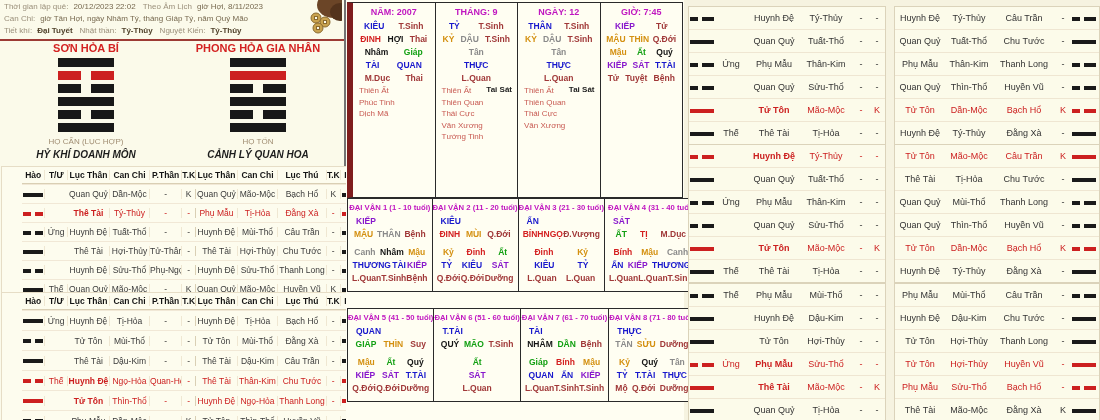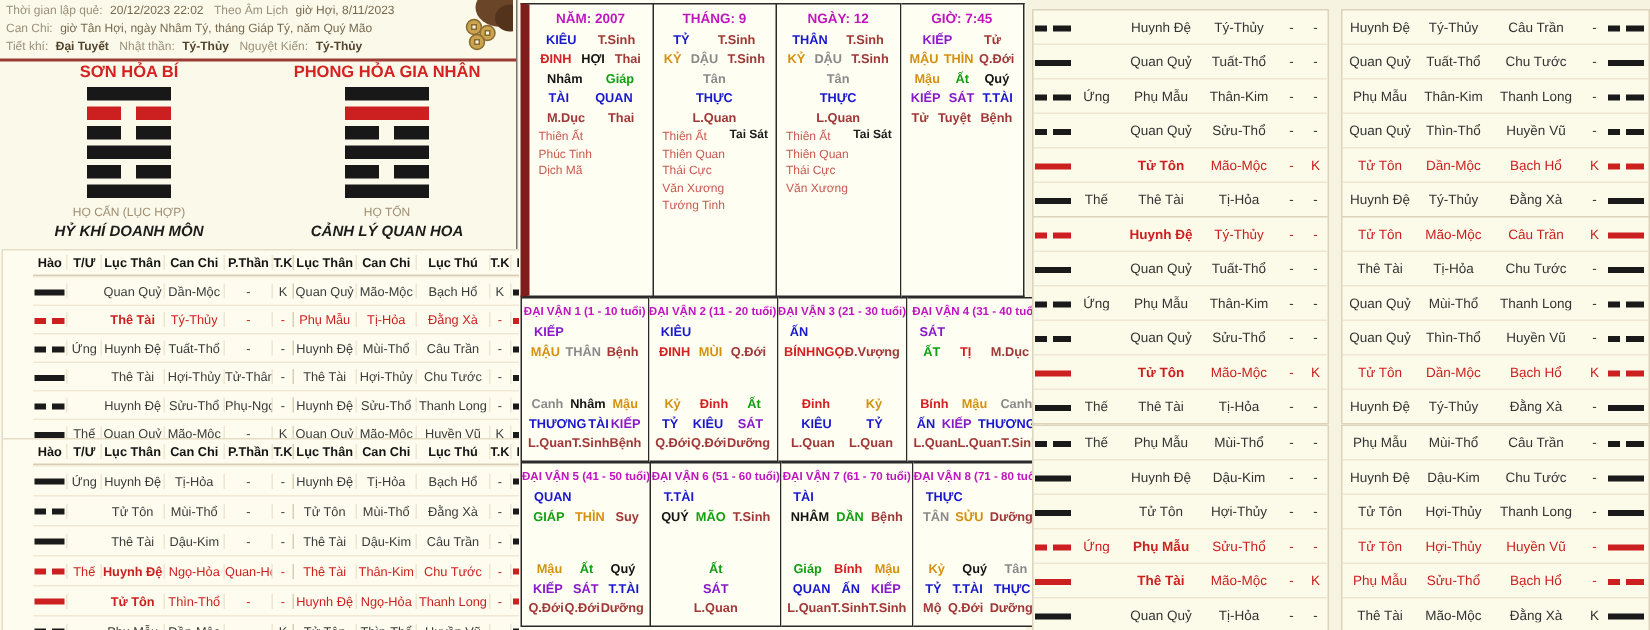--- a/index.html
+++ b/index.html
@@ -1,18 +1,18 @@
 <!DOCTYPE html>
 <html><head>
 <meta charset="utf-8">
 <style>
   html,body{margin:0;padding:0;}
   .page{position:relative;width:1100px;height:420px;background:#f6f3e0;font-family:"Liberation Sans",sans-serif;overflow:hidden;}
   
-  .left-panel{position:absolute;left:0;top:0;width:344px;height:420px;background:#fbfaea;border-right:1px solid #737373;}
+  .left-panel{position:absolute;left:0;top:0;width:344px;height:420px;background:#fbfaea;border-right:4px solid #737373;}
   .lp-header{position:absolute;left:0;top:0;width:344px;height:39px;border-bottom:2px solid #9c3a34;}
   .hline{white-space:nowrap;overflow:hidden;padding:1px 0 0 4px;font-size:8px;line-height:11px;}
   .hline .lbl{color:#9a8f7a;margin-right:5px;}
   .hline .val{color:#77694f;margin-right:7px;}
   .hline .bold{color:#51432c;font-weight:bold;margin-right:7px;}
   .coins{position:absolute;right:2px;top:0;width:48px;height:37px;}
   .hex-titles{position:absolute;top:42px;left:0;width:344px;display:flex;}
   .hex-titles div{flex:1;text-align:center;color:#d42222;font-weight:bold;font-size:11px;}
   .hex-diagrams{position:absolute;top:58px;left:0;width:344px;display:flex;}
   .hex-col{flex:1;}
@@ -51,28 +51,28 @@
   .pillar{flex:1;border:1px solid #2a2a2a;border-left:none;position:relative;padding-top:2px;background:#fffef2;}
   .pillar:first-child{border-left:6px solid #7f1d1d;}
   .p-title{text-align:center;font-size:9px;font-weight:bold;color:#c016c0;height:15px;line-height:15px;white-space:nowrap;}
   .pl{display:flex;justify-content:space-around;align-items:center;height:13px;padding:0 4px;}
   .tk{font-size:8.5px;font-weight:bold;line-height:13px;white-space:nowrap;}
   .tk-god{color:#1818cc;}.tk-godp{color:#8818cc;}.tk-state{color:#a03838;}.tk-fire{color:#d42020;}
   .tk-wood{color:#12a012;}.tk-earth{color:#d49010;}.tk-metal{color:#8a8a8a;}.tk-water{color:#141414;}
   .stars{position:absolute;top:82px;left:6px;right:3px;}
   .star{font-size:8px;color:#c85a52;line-height:11.5px;white-space:nowrap;}
   .extra{position:absolute;right:5px;top:82px;font-size:8px;color:#1c1c1c;font-weight:bold;}
-  .dv-row{position:absolute;left:1px;width:336px;height:110px;display:flex;}
+  .dv-row{position:absolute;left:1px;width:336px;height:94px;display:flex;}
   #dvRow1{top:198px;}
   #dvRow2{top:308px;}
   .dv{flex:1;border:1px solid #2a2a2a;border-left:none;padding-top:2px;position:relative;background:#fffef2;}
   .dv:first-child{border-left:1px solid #2a2a2a;}
   .dv-title{font-size:7.7px;font-weight:bold;color:#c016c0;text-align:center;height:14px;line-height:14px;white-space:nowrap;overflow:hidden;}
   .dv-god{height:13px;padding-left:8px;display:flex;align-items:center;}
-  .dv .pl.gap{margin-top:22px;}
+  .dv .pl.gap{margin-top:5px;}
   
   .right-panel{position:absolute;left:688px;top:0;width:412px;height:420px;}
   .rt-wrap{position:absolute;left:0;width:412px;display:flex;gap:8px;}
   .rt-half{background:#fcfbea;border:1px solid #dbd3ba;box-sizing:border-box;}
   .rt-left{width:198px;}
   .rt-right{width:206px;}
   .rrow{display:flex;height:22px;align-items:center;border-top:1px solid #efe6d2;}
   .rrow:first-child{border-top:none;}
   .rrow .cell{display:inline-block;text-align:center;font-size:9px;color:#333;white-space:nowrap;overflow:hidden;}
   .rt-left .c0{width:26px;}.rt-left .c1{width:32px;}.rt-left .c2{width:54px;}.rt-left .c3{width:50px;}.rt-left .c4{width:20px;}.rt-left .c5{width:12px;}

